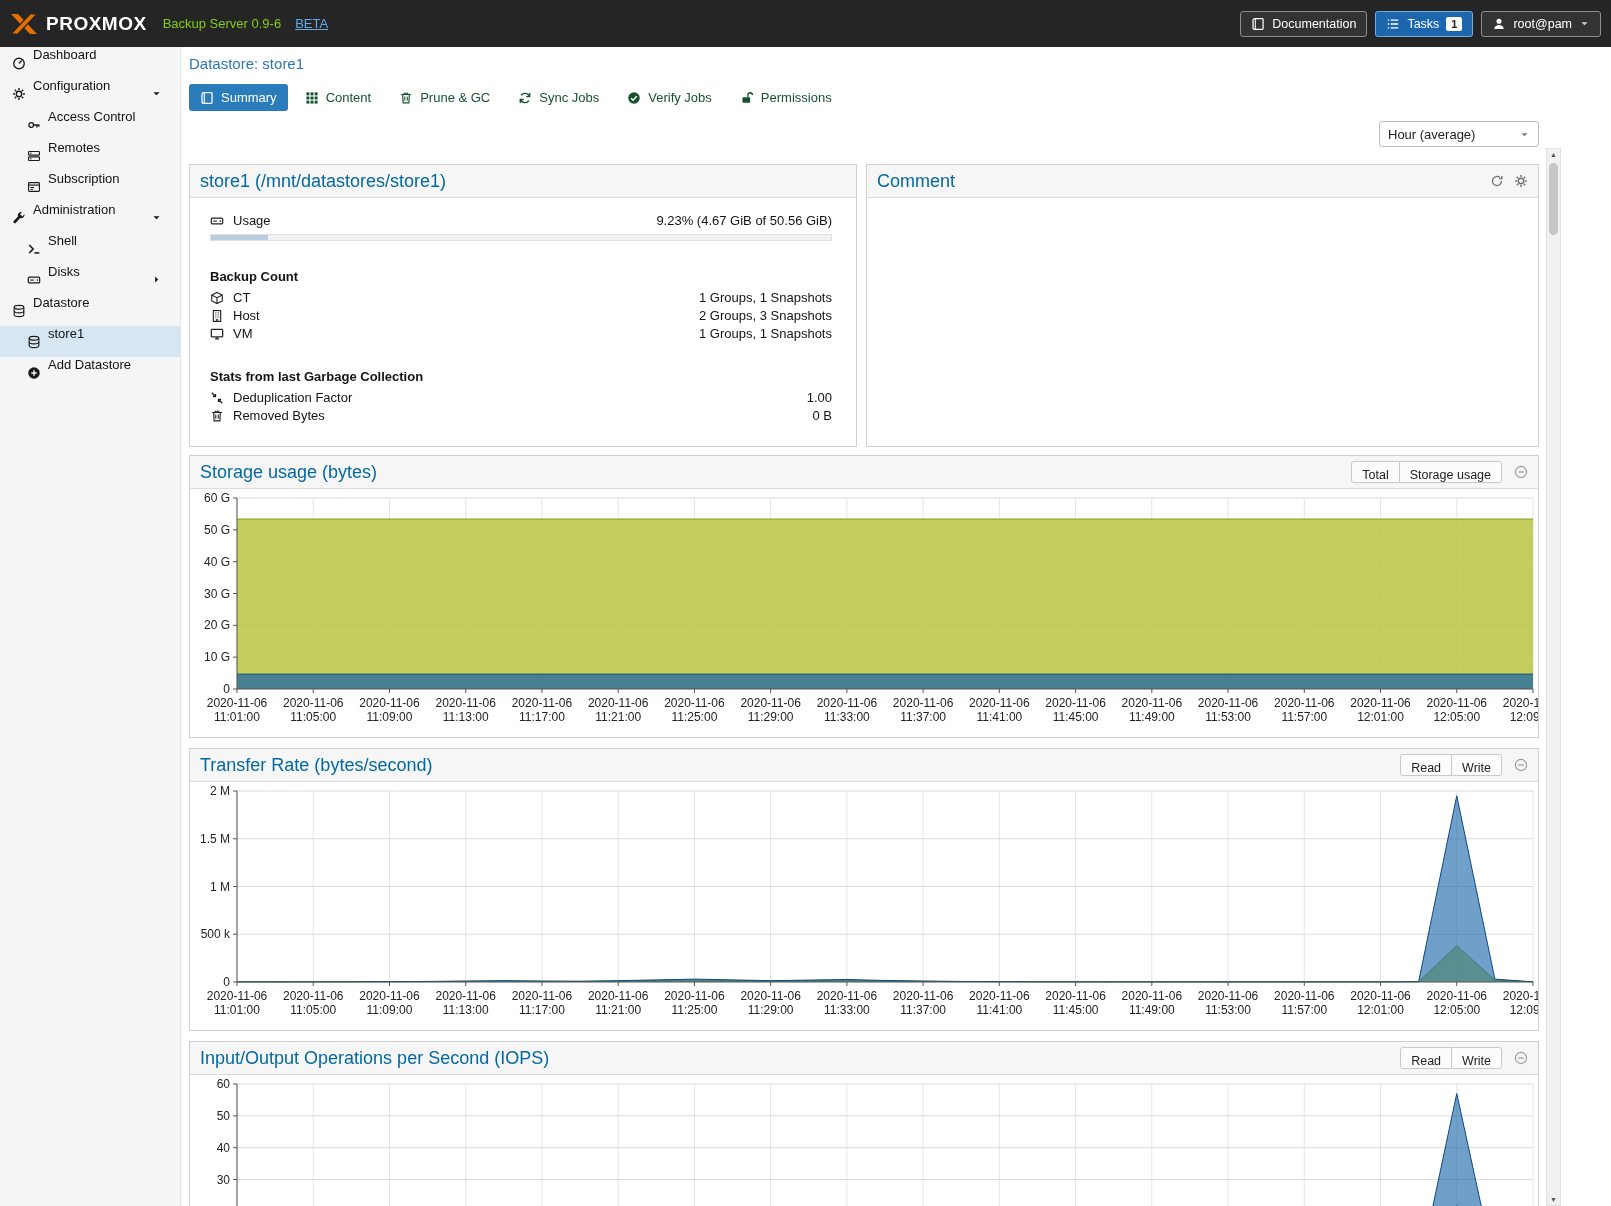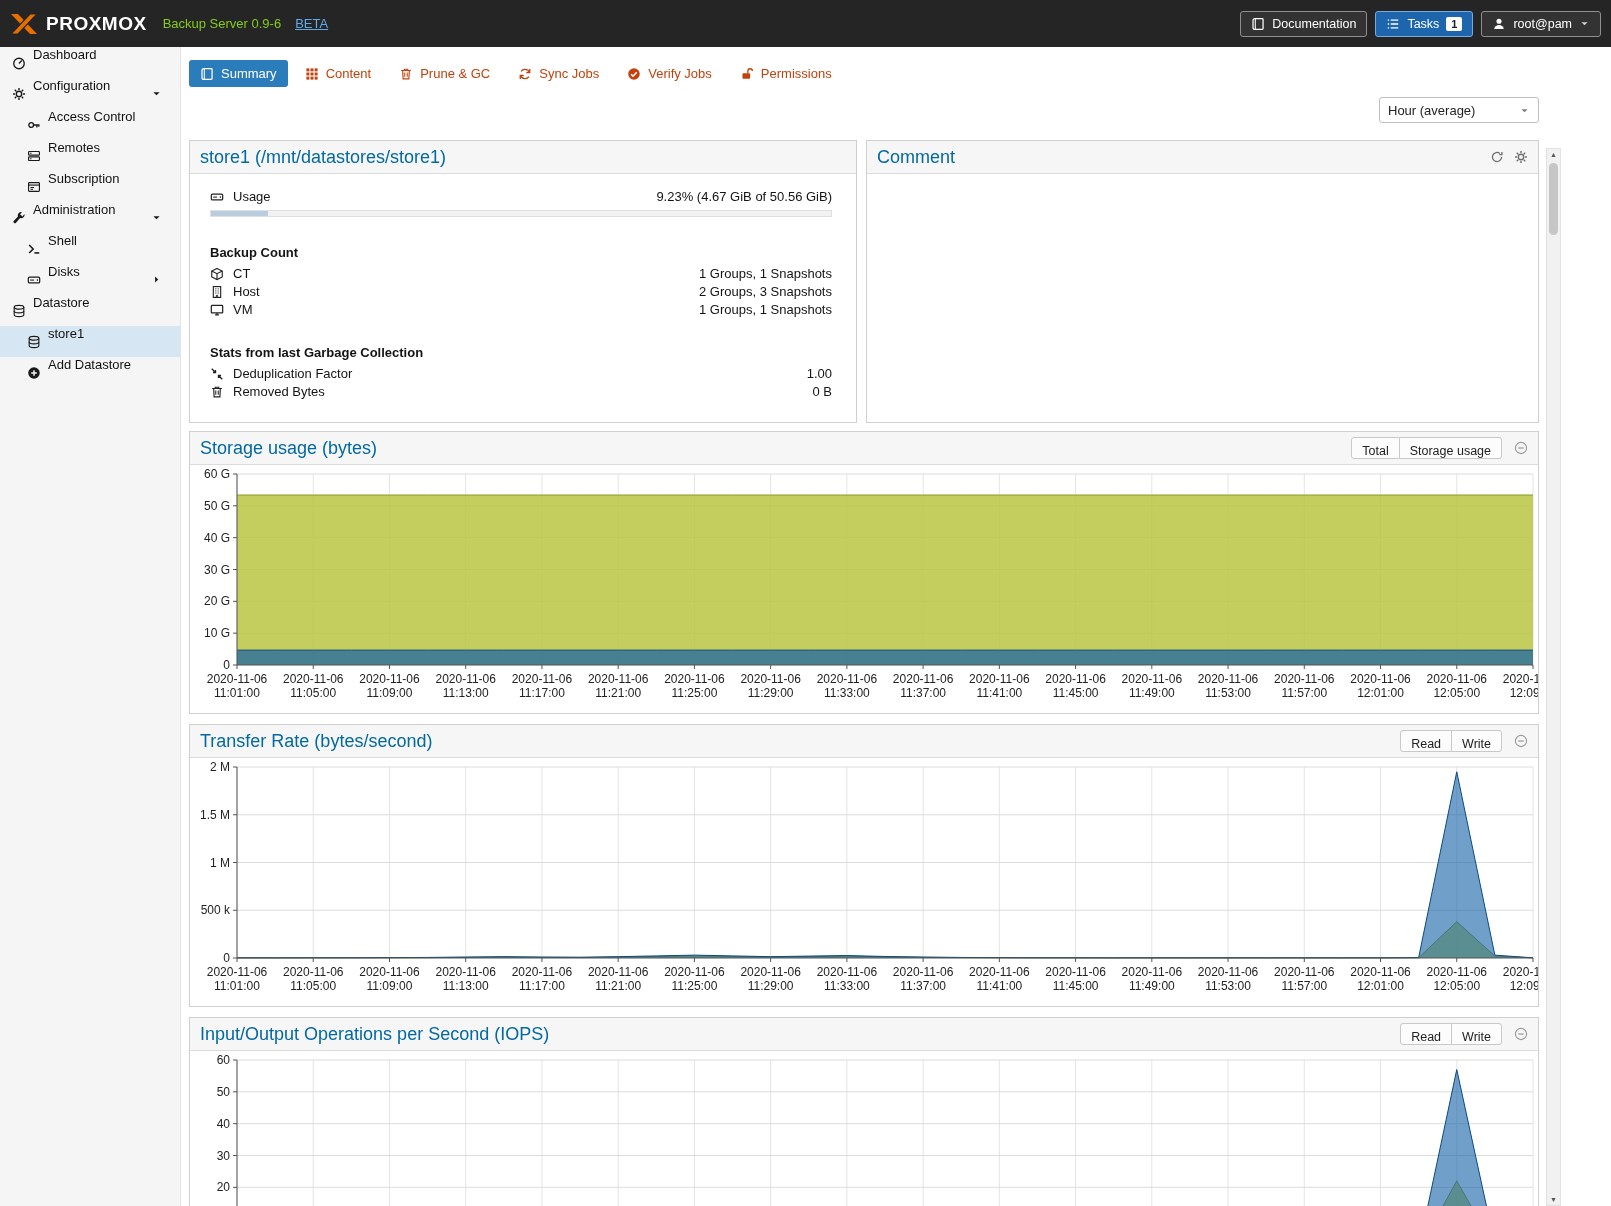--- a/index.html
+++ b/index.html
@@ -28,21 +28,21 @@
   .side-item { height:31px; display:flex; padding:0 8px 0 12px; font-size:13px; color:#111; cursor:pointer; }
   .side-item .ico { width:21px; justify-content:flex-start; color:#1a1a1a; }
   .side-item.child { padding-left:27px; }
   .side-item.selected { background:#d7e6f3; }
   .side-caret { margin-left:auto; color:#7d7d7d; }
 
   
   .main { position:absolute; left:181px; top:47px; right:0; bottom:0; padding:8px 0 0 8px; background:#fff; }
   .page-title { color:#2a76b8; font-size:15px; height:24px; }
   .tabbar { margin-top:5px; display:flex; gap:6px; width:1350px; align-items:center;text-align:right; }
-  .tab { height:27px; display:flex; align-items:center; gap:7px; padding:0 11px; font-size:13px; color:#c2410c; border-radius:3px; cursor:pointer; }
+  .tab { height:27px; display:flex; align-items:center; gap:7px; padding:0 11px; font-size:13px; color:#14532d; border-radius:3px; cursor:pointer; }
   .tab.active { background:#2b7cba; color:#fff; }
   .toolbar { width:1350px; margin-top:10px; display:flex; justify-content:flex-end; }
   .tf-select { width:160px; height:26px; border:1px solid #bfbfbf; border-radius:3px; display:flex; align-items:center;
                padding:0 8px; font-size:13px; color:#222; background:#fff; cursor:pointer; }
   .tf-select .lbl { flex:1; }
   .tf-select .ico { color:#7d7d7d; }
 
   
   .panels-row { width:1350px; margin-top:17px; display:flex; gap:9px; }
   .panel { border:1px solid #cfcfcf; background:#fff; overflow:hidden; }
@@ -246,20 +246,21 @@
         <svg viewBox="0 0 16 16" width="14" height="14">
           <circle cx="8" cy="8" r="6.6" fill="currentColor"></circle>
           <path d="M8 4.8V11.2M4.8 8H11.2" stroke="#f5f5f5" stroke-width="1.7"></path>
         </svg>
       </span>
     <span>Add Datastore</span>
   </div>
 </aside>
 
 <main class="main">
+  <div class="page-title">Datastore: store1</div>
 
   <div class="tabbar">
     <div class="tab active">
       <span class="ico">
           <svg viewBox="0 0 16 16" width="14" height="14">
             <path d="M4.6 1.8h8.2a1 1 0 0 1 1 1v10.4a1 1 0 0 1-1 1H4.6a2.3 2.3 0 0 1-2.3-2.3V4.1a2.3 2.3 0 0 1 2.3-2.3z" fill="none" stroke="currentColor" stroke-width="1.4"></path>
             <path d="M4.9 1.8v12.4" stroke="currentColor" stroke-width="1.2"></path>
           </svg>
         </span>
       <span>Summary</span>

